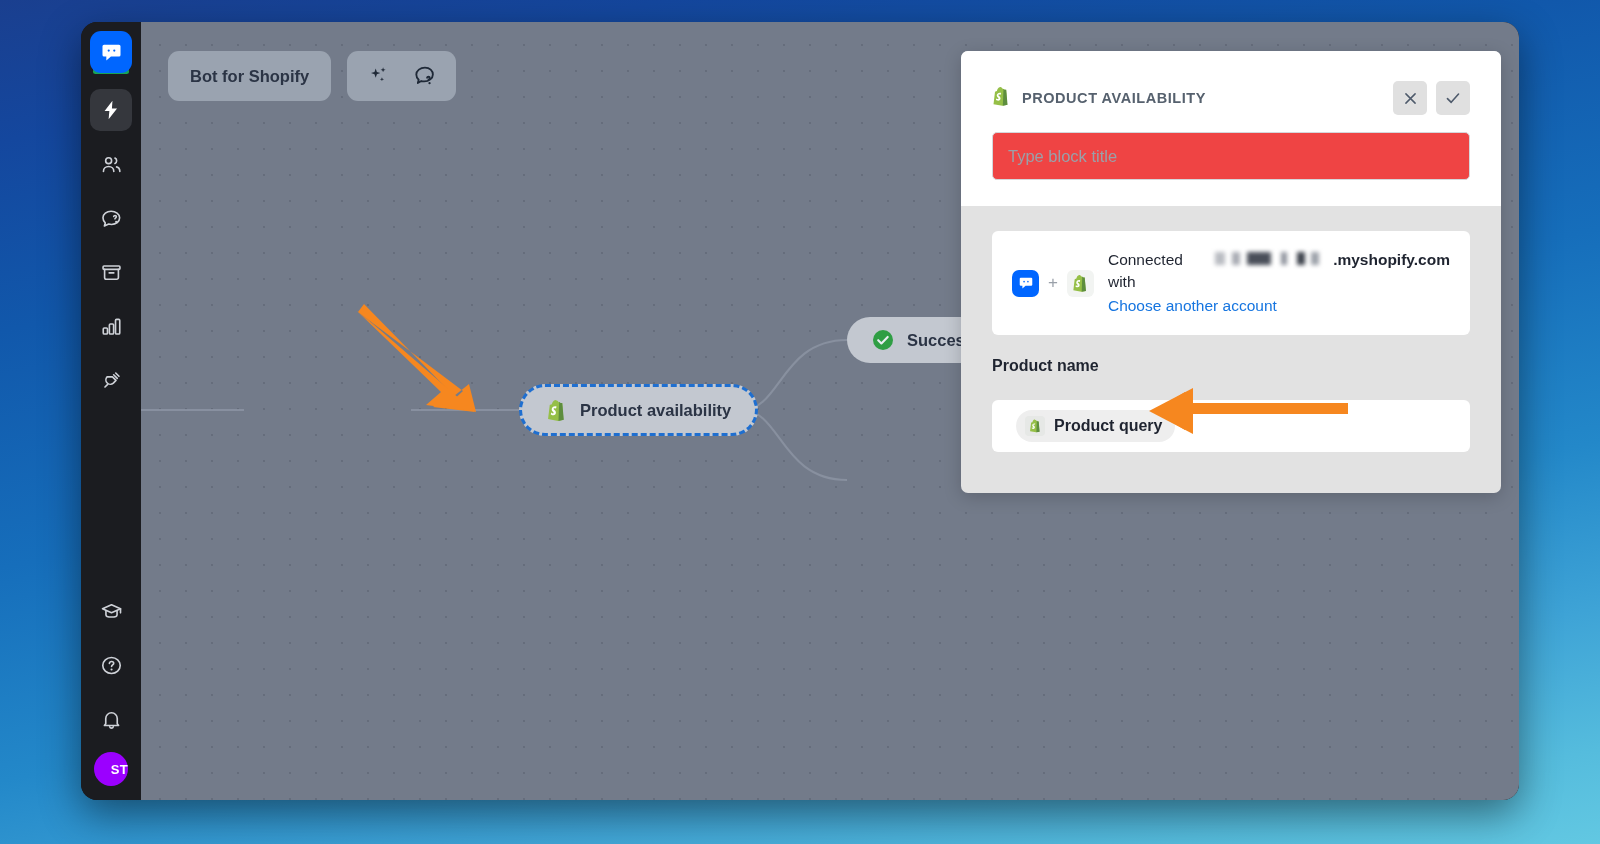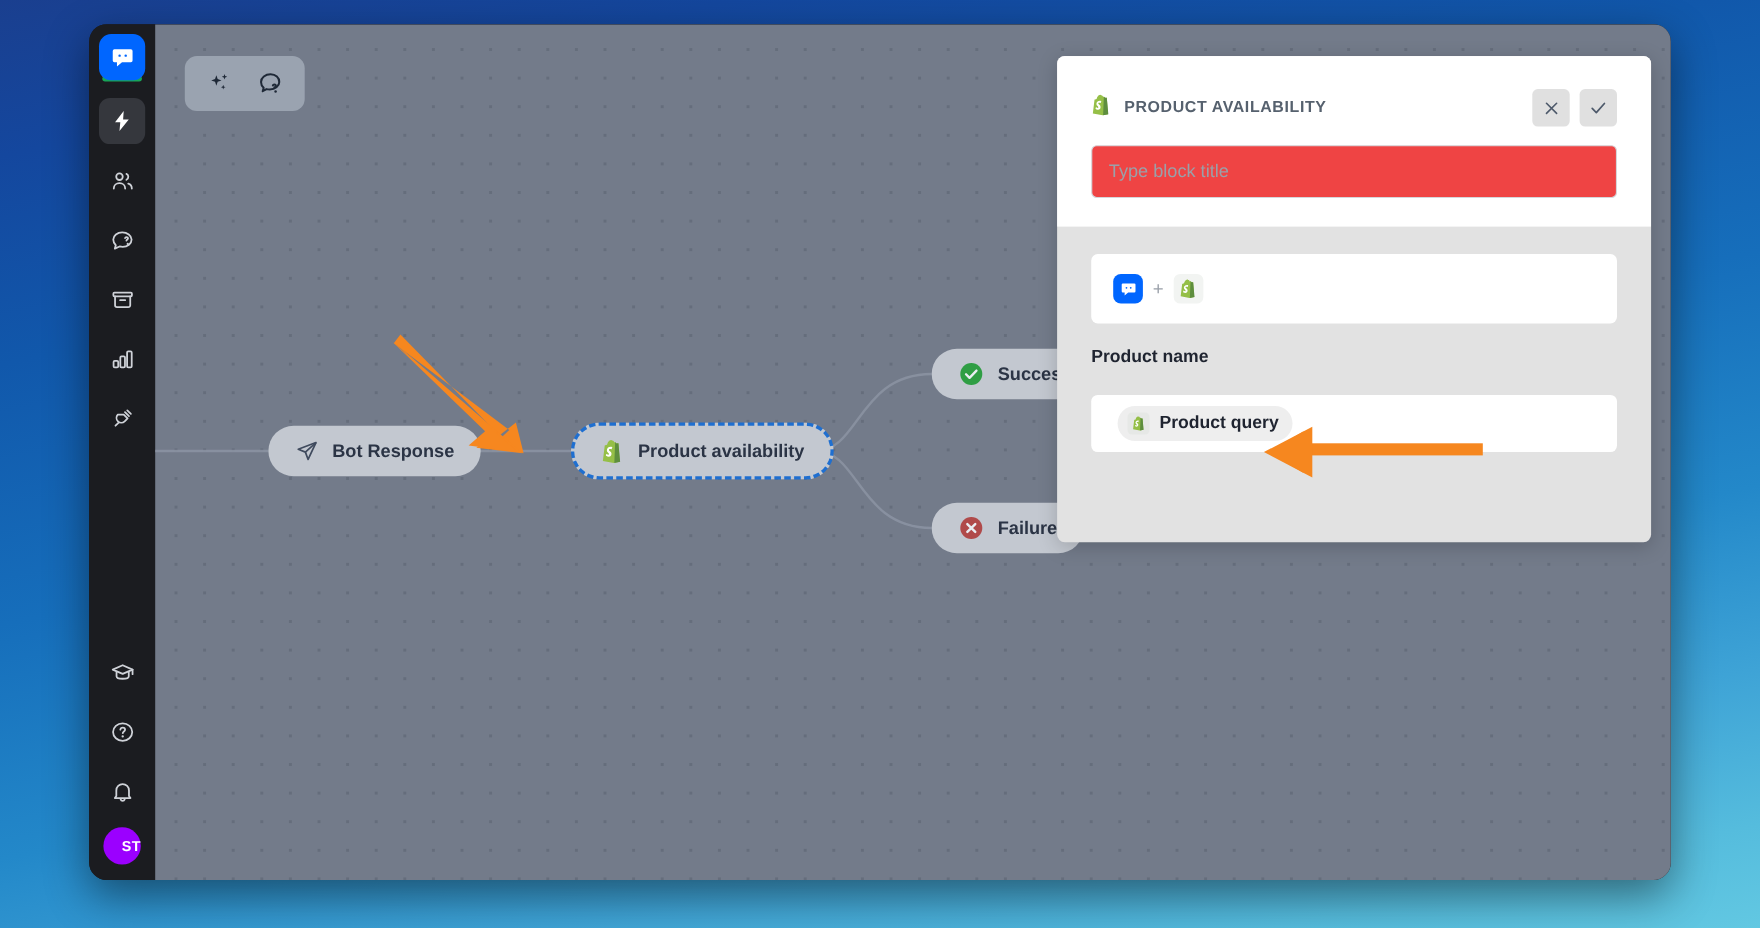--- a/index.html
+++ b/index.html
@@ -326,20 +326,23 @@
     </div>
 
     <div class="rail-avatar">
       <span>ST</span>
     </div>
   </nav>
 
   <main id="canvas">
 
     <div id="canvas-toolbar">
+      <div class="pill-btn">
+        <span>Bot for Shopify</span>
+      </div>
       <div class="pill-btn pill-icons">
         <span>
           <svg width="25" height="25" viewBox="0 0 24 24" fill="#1f2937">
             <path d="M9.3 4.2 10.45 7.6 13.8 8.75 10.45 9.9 9.3 13.3 8.15 9.9 4.8 8.75 8.15 7.6z"></path>
             <path d="M16.4 3.1l.62 1.82 1.82.62-1.82.62-.62 1.82-.62-1.82-1.82-.62 1.82-.62z"></path>
             <path d="M15.3 12.6l.52 1.5 1.5.52-1.5.52-.52 1.5-.52-1.5-1.5-.52 1.5-.52z"></path>
           </svg>
         </span>
         <span>
           <svg width="26" height="26" viewBox="0 0 24 24" fill="none" stroke="#1f2937" stroke-width="1.7" stroke-linecap="round" stroke-linejoin="round">
@@ -353,29 +356,20 @@
 
     <svg id="flow-svg" viewBox="0 0 1378 778" preserveAspectRatio="none">
       <g stroke="#8c94a3" stroke-width="2.1" fill="none" opacity="0.85">
         <path d="M0 388 L103 388"></path>
         <path d="M270 388 L380 388"></path>
         <path d="M601 388 C 640 388, 640 318, 706 318"></path>
         <path d="M601 388 C 640 388, 640 458, 706 458"></path>
       </g>
     </svg>
 
-    <div class="node" style="left:103px; top:365px;">
-      <span class="n-ico">
-        <svg width="22" height="22" viewBox="0 0 24 24" fill="none" stroke="#404b5e" stroke-width="1.7" stroke-linejoin="round">
-          <path d="M21 3.6 3.4 10.2l7.1 2.9 2.7 7.3z"></path>
-          <path d="M10.5 13.1 21 3.6"></path>
-        </svg>
-      </span>
-      <span class="node-label">Bot Response</span>
-    </div>
 
     <div class="node node-selected" style="left:378px; top:362px;">
       <span class="n-ico">
         <svg width="22" height="23" viewBox="0 0 24 26">
           <path d="M17.9 4.6c-.1-.08-.3-.1-.4-.1l-1.6.12-1.2-1.2c-.12-.12-.35-.08-.45-.05l-.6.18C13.3 2.6 12.7 1.7 11.6 1.7h-.1c-.3-.4-.7-.6-1.05-.6-2.6.08-3.85 3.3-4.25 4.95l-1.8.56c-.56.18-.58.2-.65.72L1.9 22.7l11.3 2.1 6.1-1.32S18 5 17.9 4.6z" fill="#95BF47"></path>
           <path d="M17.5 4.5l-1.6.12-1.2-1.2c-.05-.05-.1-.07-.17-.1l-.86 21.5 6.1-1.32S18 5 17.9 4.6c-.1-.08-.3-.1-.4-.1z" fill="#5E8E3E"></path>
           <path d="M11.6 8.5l-.75 2.24s-.67-.36-1.5-.36c-1.2 0-1.26.76-1.26 .95 0 1.04 2.7 1.44 2.7 3.87 0 1.92-1.2 3.15-2.85 3.15-1.97 0-2.98-1.23-2.98-1.23l.53-1.75s1.03.89 1.9.89c.57 0 .8-.45.8-.78 0-1.36-2.2-1.42-2.2-3.64 0-1.88 1.35-3.7 4.06-3.7 1.05 0 1.55.3 1.55.3z" fill="#FFFFFF"></path>
         </svg>
       </span>
       <span class="node-label">Product availability</span>
@@ -384,29 +378,20 @@
     <div class="node" style="left:706px; top:295px;">
       <span class="n-ico">
         <svg width="24" height="24" viewBox="0 0 24 24">
           <circle cx="12" cy="12" r="10" fill="#2f9e44"></circle>
           <path d="M7.2 12.2l3.2 3.3 6.3-6.6" fill="none" stroke="#e9edf2" stroke-width="2.1" stroke-linecap="round" stroke-linejoin="round"></path>
         </svg>
       </span>
       <span class="node-label">Success</span>
     </div>
 
-    <div class="node" style="left:706px; top:435px;">
-      <span class="n-ico">
-        <svg width="24" height="24" viewBox="0 0 24 24">
-          <circle cx="12" cy="12" r="10" fill="#b04a4a"></circle>
-          <path d="M8.4 8.4l7.2 7.2M15.6 8.4l-7.2 7.2" fill="none" stroke="#e9edf2" stroke-width="2.2" stroke-linecap="round"></path>
-        </svg>
-      </span>
-      <span class="node-label">Failure</span>
-    </div>
 
     <aside id="side-panel">
 
       <div class="panel-head">
         <div class="panel-head-row">
           <div class="panel-title-wrap">
             <span>
               <svg width="19" height="21" viewBox="0 0 24 26">
                 <path d="M17.9 4.6c-.1-.08-.3-.1-.4-.1l-1.6.12-1.2-1.2c-.12-.12-.35-.08-.45-.05l-.6.18C13.3 2.6 12.7 1.7 11.6 1.7h-.1c-.3-.4-.7-.6-1.05-.6-2.6.08-3.85 3.3-4.25 4.95l-1.8.56c-.56.18-.58.2-.65.72L1.9 22.7l11.3 2.1 6.1-1.32S18 5 17.9 4.6z" fill="#95BF47"></path>
                 <path d="M17.5 4.5l-1.6.12-1.2-1.2c-.05-.05-.1-.07-.17-.1l-.86 21.5 6.1-1.32S18 5 17.9 4.6c-.1-.08-.3-.1-.4-.1z" fill="#5E8E3E"></path>
@@ -443,20 +428,28 @@
               </svg>
             </div>
             <span class="plus-sign">+</span>
             <div class="sh-logo">
               <svg width="17" height="19" viewBox="0 0 24 26">
                 <path d="M17.9 4.6c-.1-.08-.3-.1-.4-.1l-1.6.12-1.2-1.2c-.12-.12-.35-.08-.45-.05l-.6.18C13.3 2.6 12.7 1.7 11.6 1.7h-.1c-.3-.4-.7-.6-1.05-.6-2.6.08-3.85 3.3-4.25 4.95l-1.8.56c-.56.18-.58.2-.65.72L1.9 22.7l11.3 2.1 6.1-1.32S18 5 17.9 4.6z" fill="#95BF47"></path>
                 <path d="M17.5 4.5l-1.6.12-1.2-1.2c-.05-.05-.1-.07-.17-.1l-.86 21.5 6.1-1.32S18 5 17.9 4.6c-.1-.08-.3-.1-.4-.1z" fill="#5E8E3E"></path>
                 <path d="M11.6 8.5l-.75 2.24s-.67-.36-1.5-.36c-1.2 0-1.26.76-1.26.95 0 1.04 2.7 1.44 2.7 3.87 0 1.92-1.2 3.15-2.85 3.15-1.97 0-2.98-1.23-2.98-1.23l.53-1.75s1.03.89 1.9.89c.57 0 .8-.45.8-.78 0-1.36-2.2-1.42-2.2-3.64 0-1.88 1.35-3.7 4.06-3.7 1.05 0 1.55.3 1.55.3z" fill="#FFFFFF"></path>
               </svg>
             </div>
+          </div>
+          <div class="conn-text">
+            <div class="conn-line1">
+              <span>Connected with</span>
+              <span class="blur-name"></span>
+              <span class="dom-strong">.myshopify.com</span>
+            </div>
+            <a class="conn-link">Choose another account</a>
           </div>
         </div>
 
         <div class="field-label">Product name</div>
         <div class="field-box">
           <span class="chip">
             <span class="sh-logo-sm">
               <svg width="13" height="14" viewBox="0 0 24 26">
                 <path d="M17.9 4.6c-.1-.08-.3-.1-.4-.1l-1.6.12-1.2-1.2c-.12-.12-.35-.08-.45-.05l-.6.18C13.3 2.6 12.7 1.7 11.6 1.7h-.1c-.3-.4-.7-.6-1.05-.6-2.6.08-3.85 3.3-4.25 4.95l-1.8.56c-.56.18-.58.2-.65.72L1.9 22.7l11.3 2.1 6.1-1.32S18 5 17.9 4.6z" fill="#95BF47"></path>
                 <path d="M17.5 4.5l-1.6.12-1.2-1.2c-.05-.05-.1-.07-.17-.1l-.86 21.5 6.1-1.32S18 5 17.9 4.6c-.1-.08-.3-.1-.4-.1z" fill="#5E8E3E"></path>

